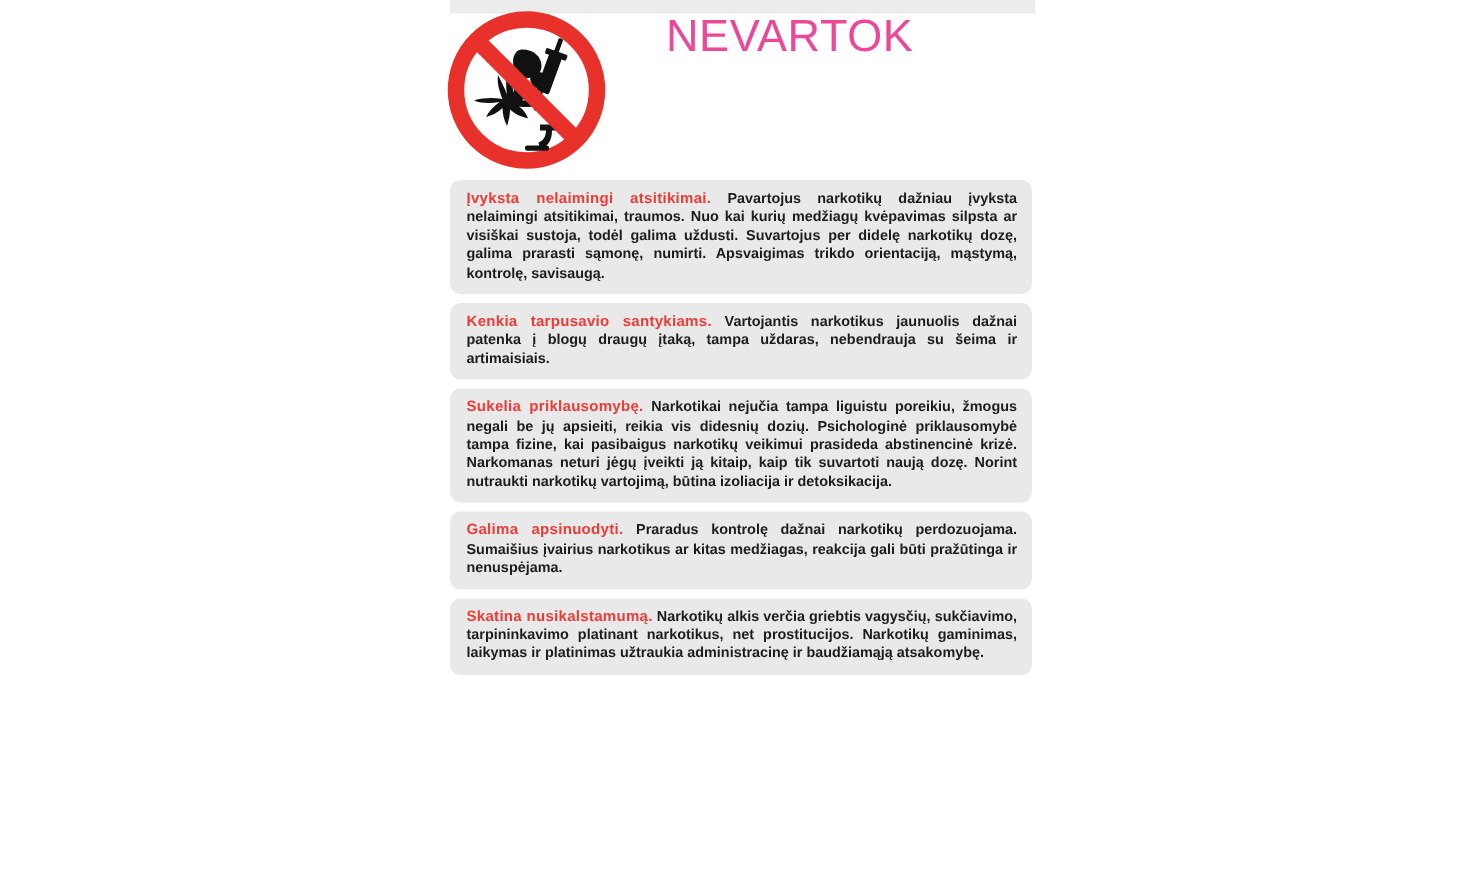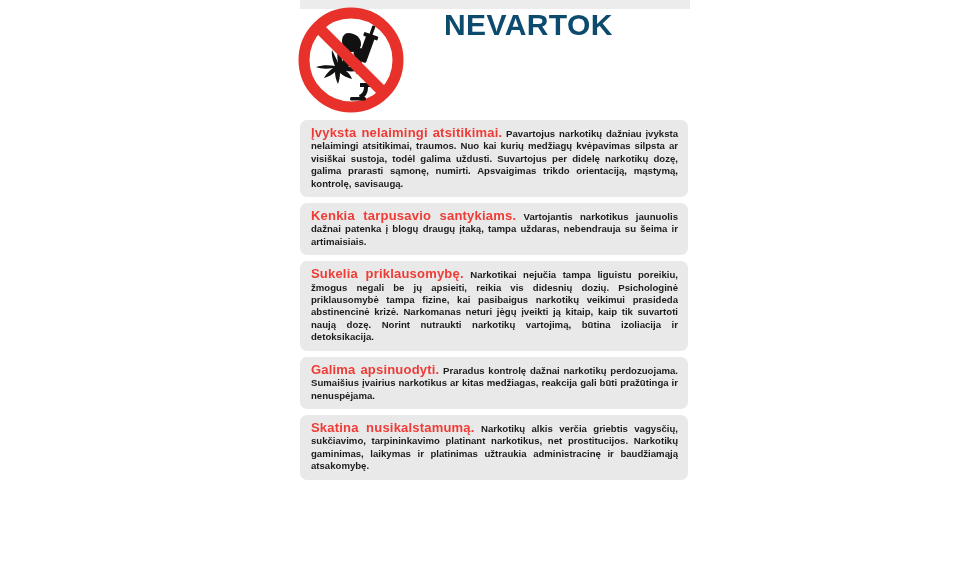--- a/index.html
+++ b/index.html
@@ -43,22 +43,22 @@
     flex: 0 0 106px;
     margin-left: 3px;
     margin-top: 3px;
   }
   .sign-icon svg { display: block; width: 106px; height: 106px; }
   .title-wrap {
     margin-left: 40px;
     margin-top: 4px;
   }
   .title-line {
-    color: #0c4a6e;
-    font-weight: bold;
+    color: #ec4899;
+    font-weight: normal;
     font-size: 30px;
     line-height: 33px;
     letter-spacing: 0.4px;
     white-space: nowrap;
   }
   .blocks {
     position: absolute;
     left: 300px;
     top: 120px;
     width: 388px;
@@ -70,21 +70,21 @@
     margin-bottom: 6px;
     color: #1c1c1c;
     font-size: 9.6px;
     line-height: 12.4px;
     text-align: justify;
     box-sizing: border-box;
   }
   .block .lead {
     color: #ef3b36;
     font-weight: bold;
-    font-size: 13px;
+    font-size: 10px;
     letter-spacing: 0.2px;
   }
   .block .body { font-weight: bold; }
 </style>
 </head>
 <body>
 
 <div class="poster">
 
   <div class="top-band"></div>

